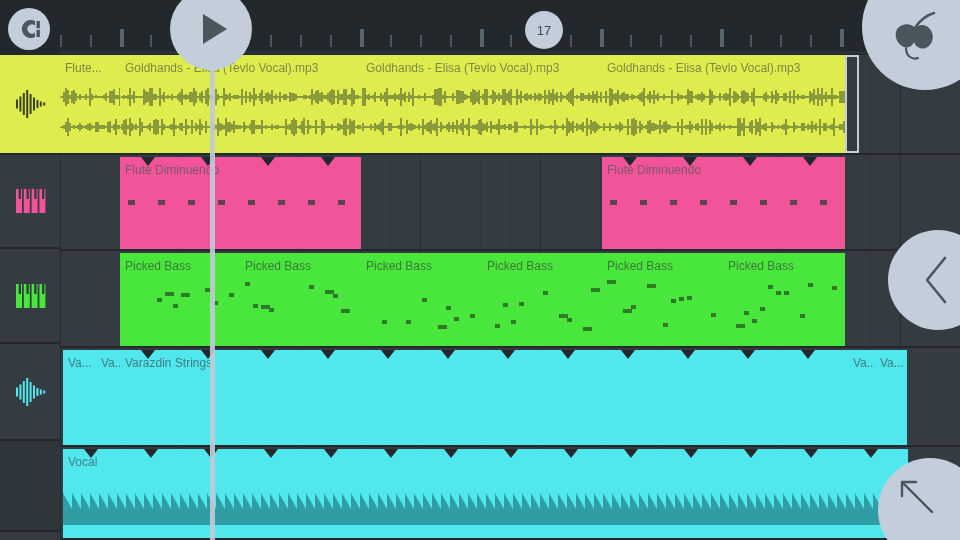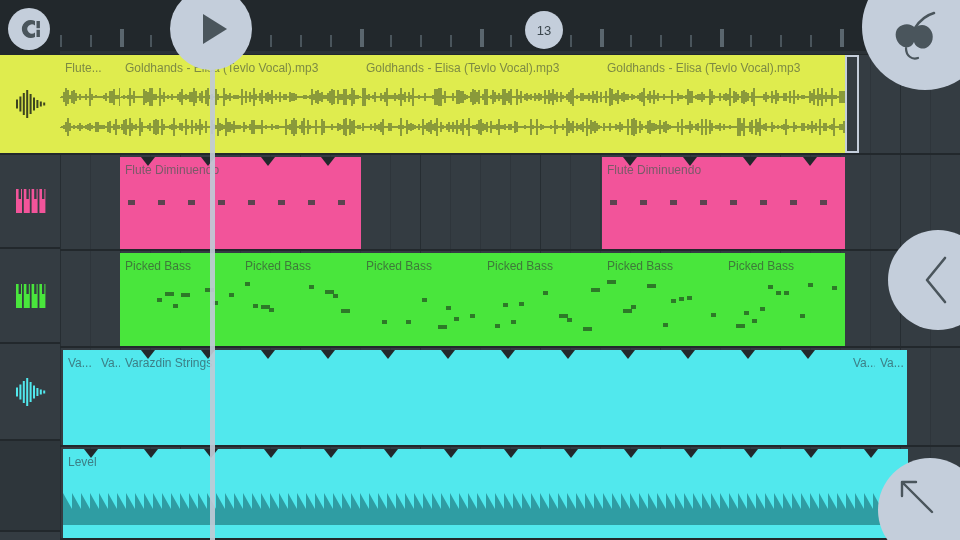--- a/index.html
+++ b/index.html
@@ -1113,21 +1113,21 @@
           <div class="lbl">Va...</div>
         </div>
         <div class="sep" style="left: 788px;"></div>
         <div class="clip cyanc" style="left: 815px; width: 32px; background: rgb(81, 232, 237);">
           <div class="lbl">Va...</div>
         </div>
         <div class="sep" style="left: 815px;"></div>
       </div>
       <div class="trackrow" style="top: 394px; height: 91px;">
         <div class="clip cyanc" style="left: 3px; width: 845px; background: rgb(81, 232, 237);">
-          <div class="lbl">Level</div>
+          <div class="lbl">Vocal</div>
           <div class="notch" style="left: 21px;"></div>
           <div class="notch" style="left: 81px;"></div>
           <div class="notch" style="left: 141px;"></div>
           <div class="notch" style="left: 201px;"></div>
           <div class="notch" style="left: 261px;"></div>
           <div class="notch" style="left: 321px;"></div>
           <div class="notch" style="left: 381px;"></div>
           <div class="notch" style="left: 441px;"></div>
           <div class="notch" style="left: 501px;"></div>
           <div class="notch" style="left: 561px;"></div>
@@ -1332,21 +1332,21 @@
       <rect x="21.5" y="6" width="3.4" height="7.2" fill="#4a555c"></rect>
       <rect x="21.5" y="14.8" width="3.4" height="7.2" fill="#4a555c"></rect>
     </svg>
   </div>
 
   <div id="play-btn">
     <div class="tri"></div>
   </div>
 
   <div id="bar-badge">
-    <span>13</span>
+    <span>17</span>
   </div>
 
   <div id="fruit-btn">
     <svg width="64" height="56" viewBox="0 0 64 56" aria-hidden="true">
       <path d="M14 18 C10 22 11 32 18 36 C23 39 28 37 30 32 C31 36 36 40 42 38 C49 35 51 25 46 19 C42 14 35 14 31 18 C27 13 19 13 14 18 Z" fill="#4a555c"></path>
       <path d="M31 18 C36 10 43 5 50 3" stroke="#4a555c" stroke-width="2.6" fill="none" stroke-linecap="round"></path>
       <path d="M22 38 C22 46 28 50 34 48" stroke="#4a555c" stroke-width="2.2" fill="none" stroke-linecap="round"></path>
     </svg>
   </div>
 

